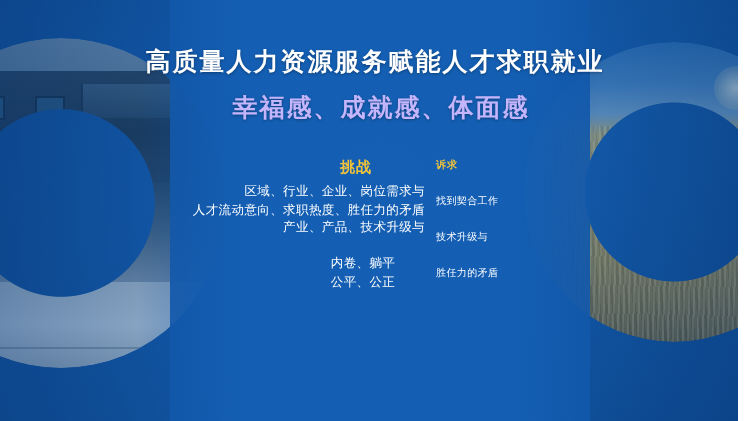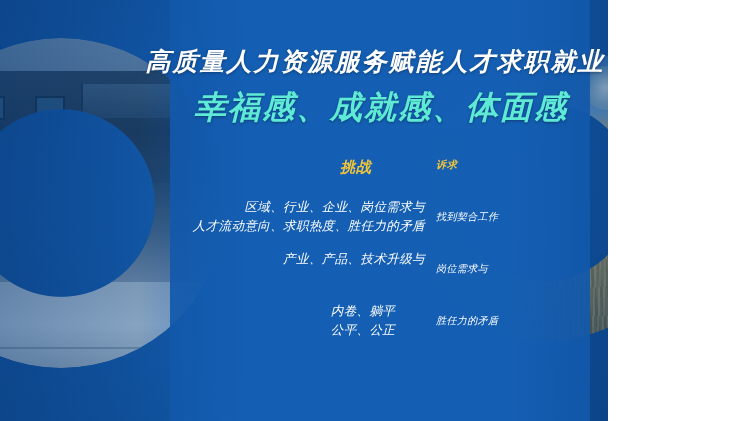--- a/index.html
+++ b/index.html
@@ -7,25 +7,24 @@
     padding: 0;
   }
   body {
     width: 750px;
     height: 421px;
     overflow: hidden;
     font-family: "Liberation Sans", sans-serif;
   }
   #slide {
     position: relative;
-    width: 608px;
+    width: 738px;
     height: 421px;
     background: #1558a6;
     overflow: hidden;
-    font-style: italic;
   }
   
   .bg-base {
     position: absolute;
     inset: 0;
     background: linear-gradient(120deg, #0f4d99 0%, #1257a5 35%, #1560b0 60%, #0e4d99 100%);
   }
   .bg-vignette {
     position: absolute;
     inset: 0;
@@ -186,23 +185,23 @@
   .title-line1 {
     font-size: 25px;
     font-weight: bold;
     color: #ffffff;
     letter-spacing: 2px;
     line-height: 34px;
     text-shadow: 0 1px 3px rgba(0,0,0,0.35);
   }
   .title-line2 {
     margin-top: 12px;
-    font-size: 32px;
+    font-size: 25px;
     font-weight: bold;
-    color: #5eead4;
+    color: #c4b5fd;
     letter-spacing: 2px;
     line-height: 34px;
     text-shadow: 0 1px 3px rgba(0,0,0,0.35);
     padding-left: 12px;
   }
   
   .content {
     position: absolute;
     left: 150px;
     top: 158px;
@@ -225,21 +224,20 @@
     position: absolute;
     left: 286px;
     top: 0;
     font-size: 10px;
     font-weight: bold;
     color: #f0c43a;
     letter-spacing: 1px;
   }
   .row {
     position: relative;
-    margin-top: 16px;
     min-height: 36px;
   }
   .row-left {
     position: absolute;
     right: 175px;
     top: 0;
     width: 260px;
     text-align: right;
     color: #ffffff;
     font-size: 12.5px;
@@ -315,21 +313,21 @@
         <span class="txt-line">区域、行业、企业、岗位需求与</span>
         <span class="txt-line">人才流动意向、求职热度、胜任力的矛盾</span>
       </div>
       <div class="row-right">找到契合工作</div>
     </div>
 
     <div class="row row-2">
       <div class="row-left">
         <span class="txt-line">产业、产品、技术升级与</span>
       </div>
-      <div class="row-right">岗位需求与</div>
+      <div class="row-right">技术升级与</div>
     </div>
 
     <div class="row row-3">
       <div class="row-left">
         <span class="txt-line">内卷、躺平</span>
         <span class="txt-line">公平、公正</span>
       </div>
       <div class="row-right">胜任力的矛盾</div>
     </div>
 

